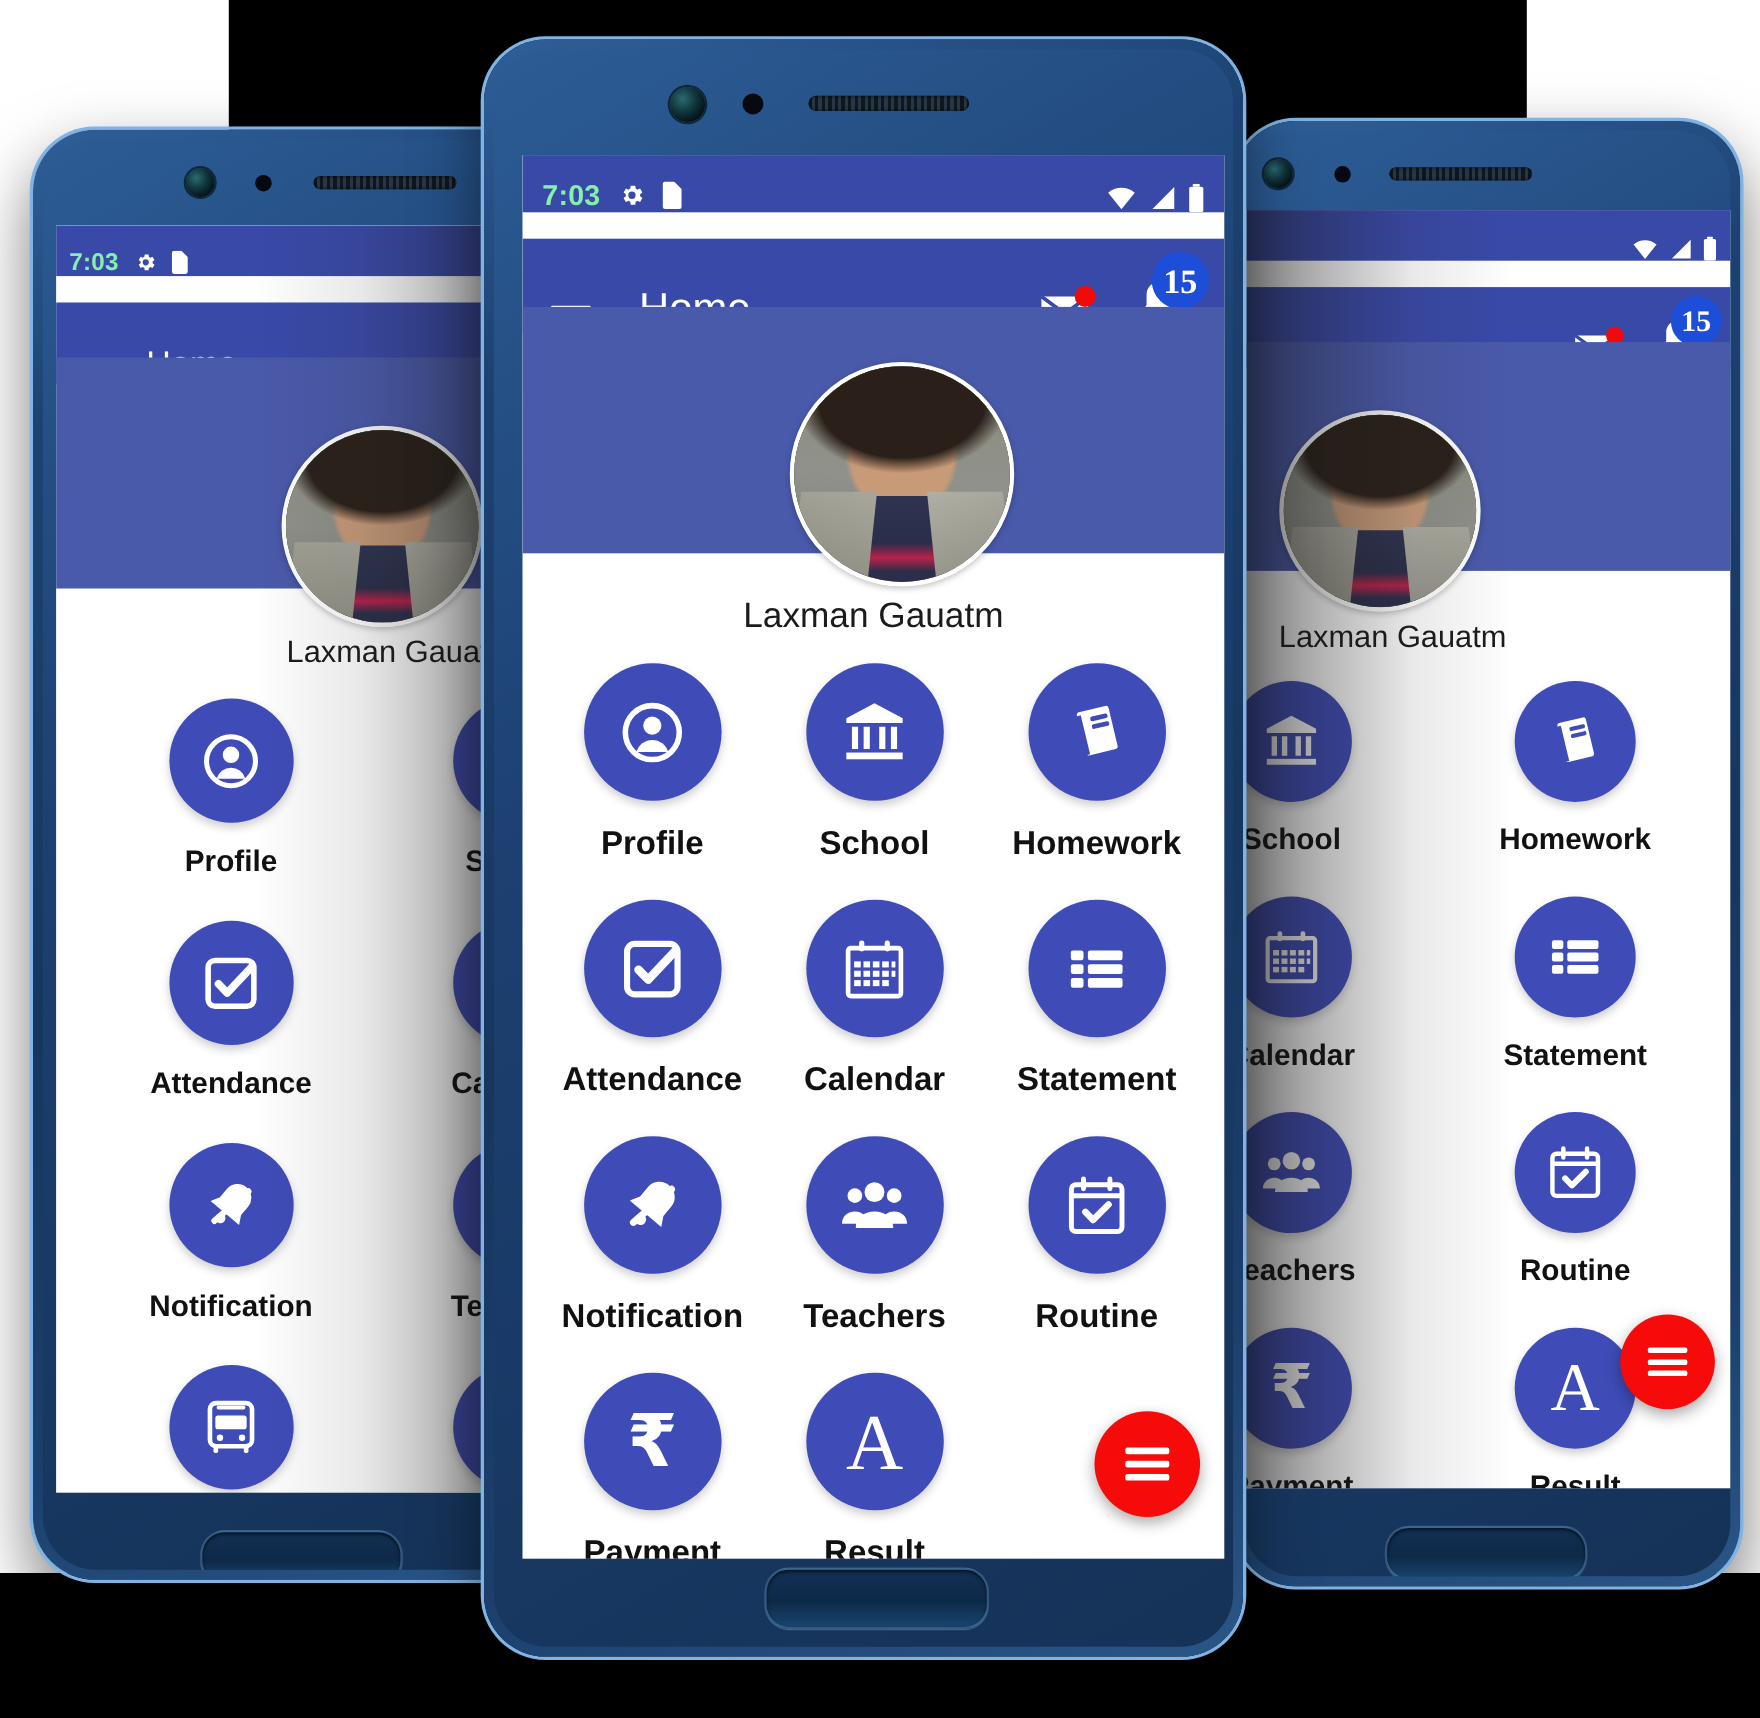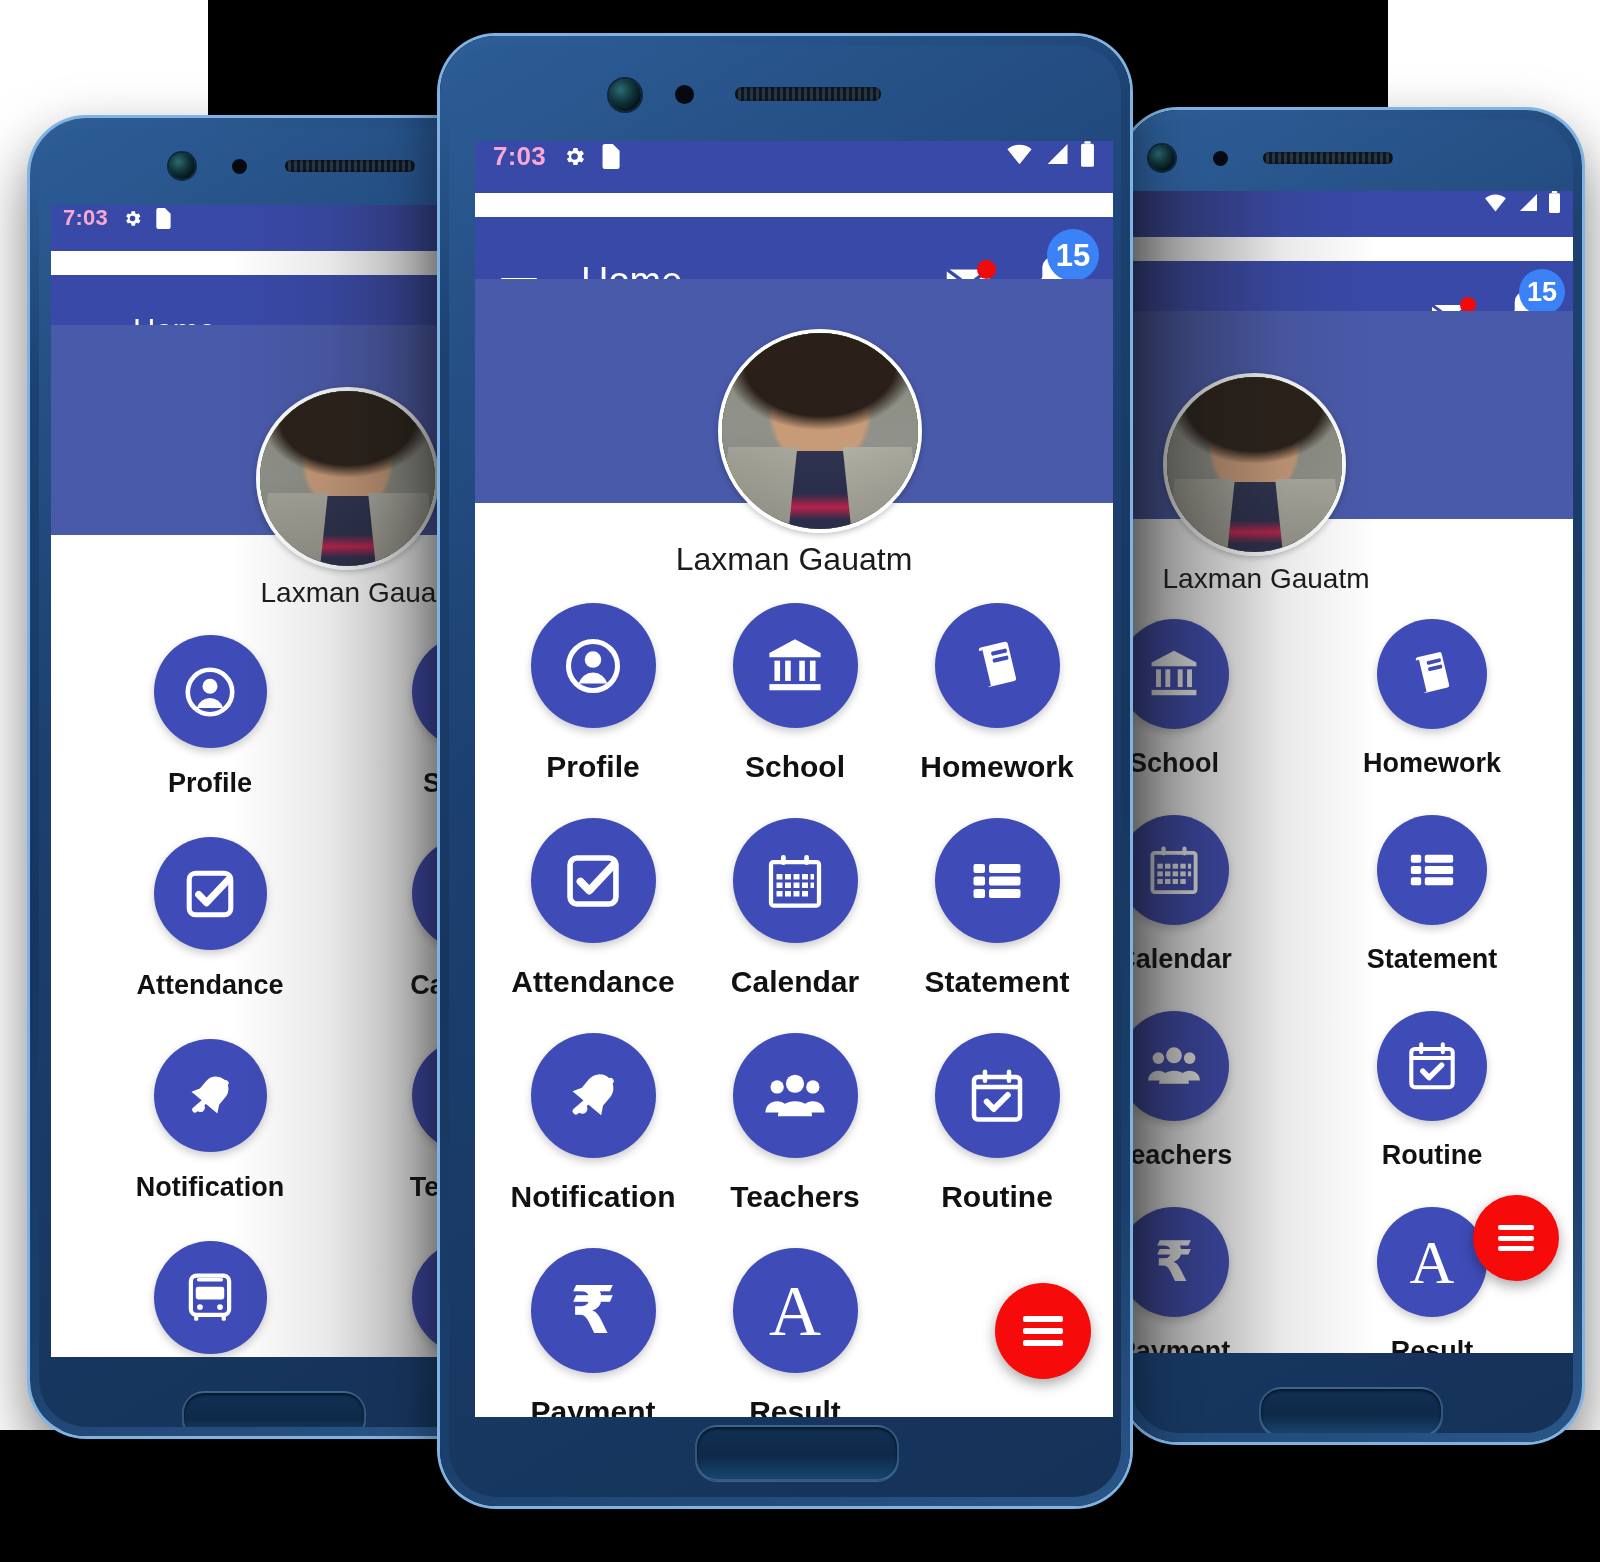--- a/index.html
+++ b/index.html
@@ -74,22 +74,22 @@
   .home-btn {
     position: absolute; border-radius: 22px;
     background: linear-gradient(180deg,#113054 0%, #0e2948 55%, #18456f 100%);
     box-shadow: inset 0 2px 3px rgba(0,0,0,.6), 0 1px 0 rgba(130,180,225,.35);
     border: 2px solid rgba(120,170,215,.35);
   }
 
   
   .statusbar {
     position: absolute; left: 0; right: 0; top: 0;
-    display: flex; align-items: flex-start;
-    color: #f9a8d4;
+    display: flex; align-items: flex-end;
+    color: #86efac;
   }
   .sb-left { display: flex; align-items: center; }
   .sb-right { margin-left: auto; display: flex; align-items: center; }
   .sb-time { font-weight: 700; letter-spacing: .2px; }
 
   .appbar {
     position: absolute; left: 0; right: 0;
     display: flex; align-items: flex-end;
     color: #fff;
     margin-top: 24px;
@@ -127,23 +127,23 @@
     background: #f60a0a;
     display: flex; align-items: center; justify-content: center;
     box-shadow: 0 5px 14px rgba(0,0,0,.35);
     z-index: 10;
   }
   .fab i { display: block; background: #fff; border-radius: 2px; }
   .fab-lines { display: flex; flex-direction: column; justify-content: space-between; }
 
   .badge {
     position: absolute; border-radius: 999px;
-    background: #3b82f6; color: #fff;
+    background: #1d4ed8; color: #fff;
     display: flex; align-items: center; justify-content: center;
-    font-weight: 700; line-height: 1;
+    font-weight: 700; line-height: 1; font-family: Liberation Serif, serif;
   }
   .dot-badge { position: absolute; border-radius: 50%; background: #f00a0a; }
 
   
   .shade { position: absolute; inset: 0; pointer-events: none; }
   .shade-left  { background: linear-gradient(90deg, rgba(255,255,255,0) 40%, rgba(40,40,40,.10) 62%, rgba(25,25,25,.52) 100%); }
   .shade-right { background: linear-gradient(270deg, rgba(255,255,255,0) 45%, rgba(40,40,40,.10) 66%, rgba(25,25,25,.52) 100%); }
 
   svg { display: block; }
 </style>

